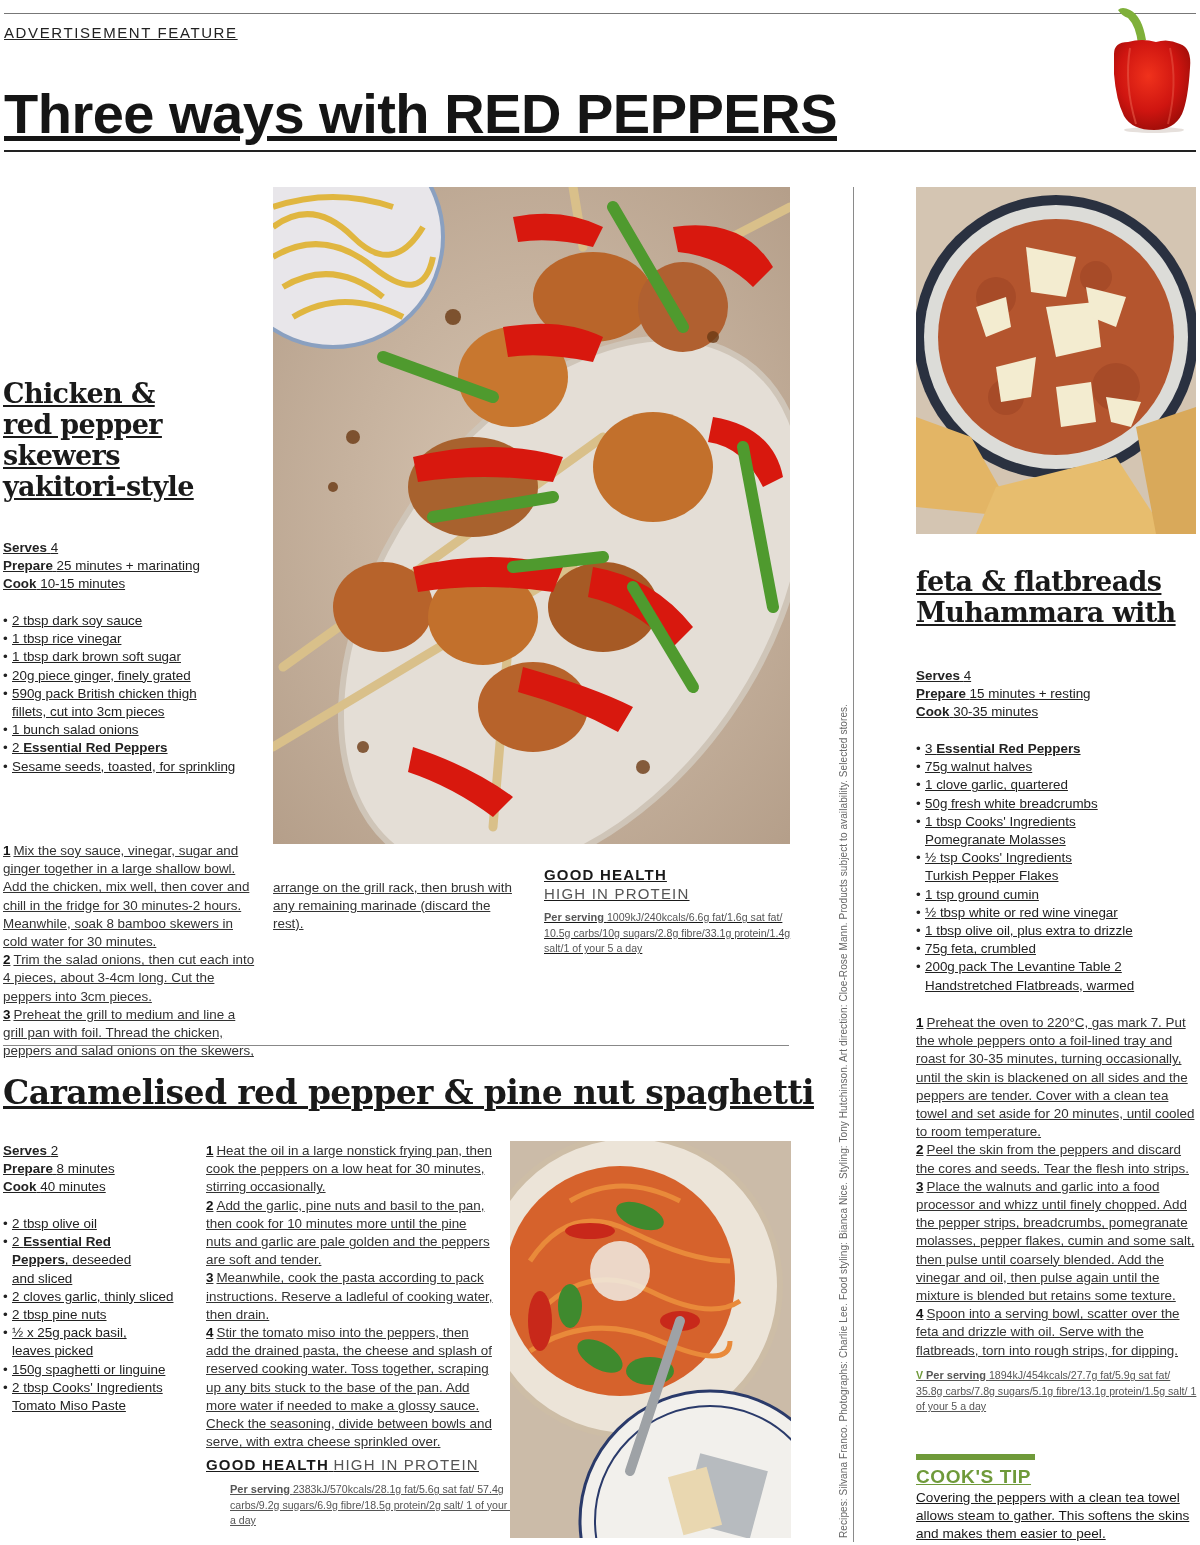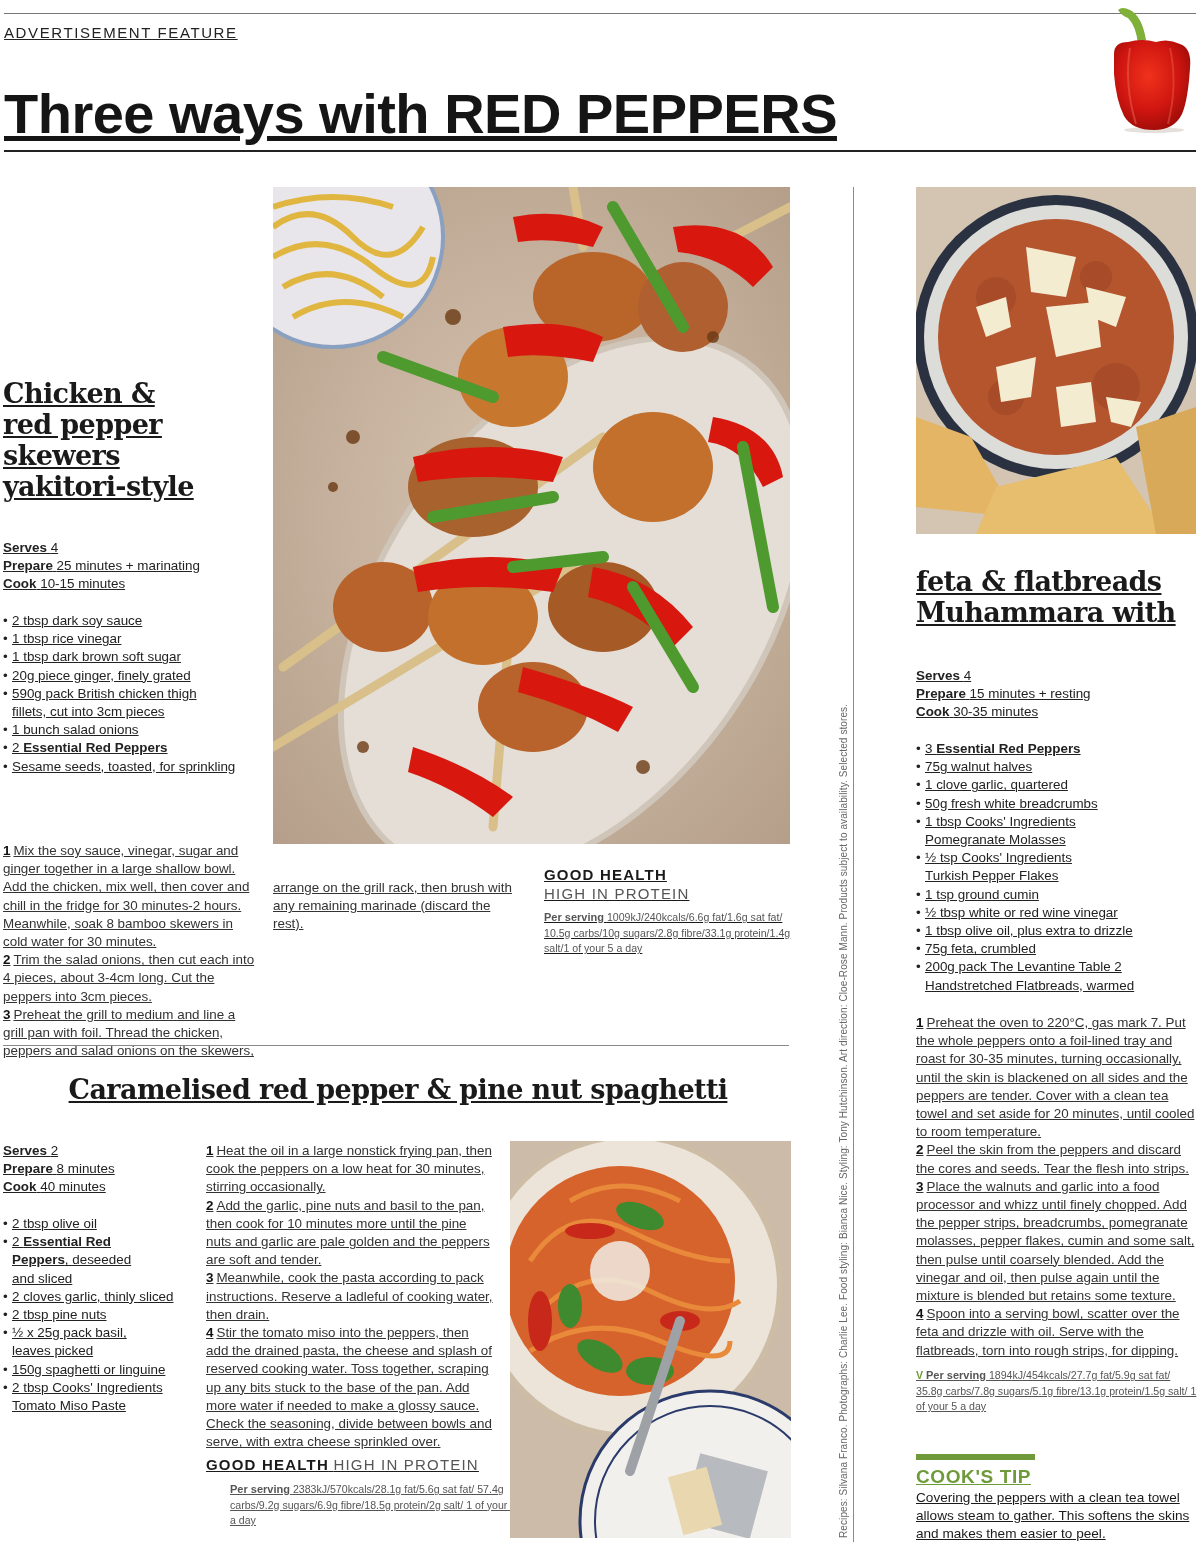--- a/index.html
+++ b/index.html
@@ -236,21 +236,21 @@
   <p><span class="num">4</span><span>Spoon into a serving bowl, scatter over the feta and drizzle with oil. Serve with the flatbreads, torn into rough strips, for dipping.</span></p>
 </div>
 
 <div class="abs nutri" style="left:916px; top:1368px; width:282px;"><span class="veg">V</span> <b>Per serving</b> <span>1894kJ/454kcals/27.7g fat/5.9g sat fat/ 35.8g carbs/7.8g sugars/5.1g fibre/13.1g protein/1.5g salt/ 1 of your 5 a day</span></div>
 
 <div class="tip-bar" style="left:916px; top:1454px; width:119px;"></div>
 <div class="abs tip-title" style="left:916px; top:1466px;">COOK'S TIP</div>
 <div class="abs tip-text" style="left:916px; top:1489px; width:284px;">Covering the peppers with a clean tea towel allows steam to gather. This softens the skins and makes them easier to peel.</div>
 
 <div class="rule" style="left:3px; top:1045px; width:786px; background:#888;"></div>
-<div class="abs recipe-title" style="left:3px; top:1074px; font-size:27px; width:790px; white-space:nowrap;text-align:center;">Caramelised red pepper &amp; pine nut spaghetti</div>
+<div class="abs recipe-title" style="left:3px; top:1074px; font-size:33px; width:790px; white-space:nowrap;text-align:center;">Caramelised red pepper &amp; pine nut spaghetti</div>
 
 <div class="abs meta" style="left:3px; top:1142px; width:195px;">
   <div><b>Serves</b> <span>2</span></div>
   <div><b>Prepare</b> <span>8 minutes</span></div>
   <div><b>Cook</b> <span>40 minutes</span></div>
 </div>
 
 <ul class="abs ing" style="left:3px; top:1215px; width:195px;">
   <li>2 tbsp olive oil</li>
   <li><span>2 </span><b>Essential Red</b><br><b>Peppers</b><span>, deseeded</span><br><span>and sliced</span></li>

